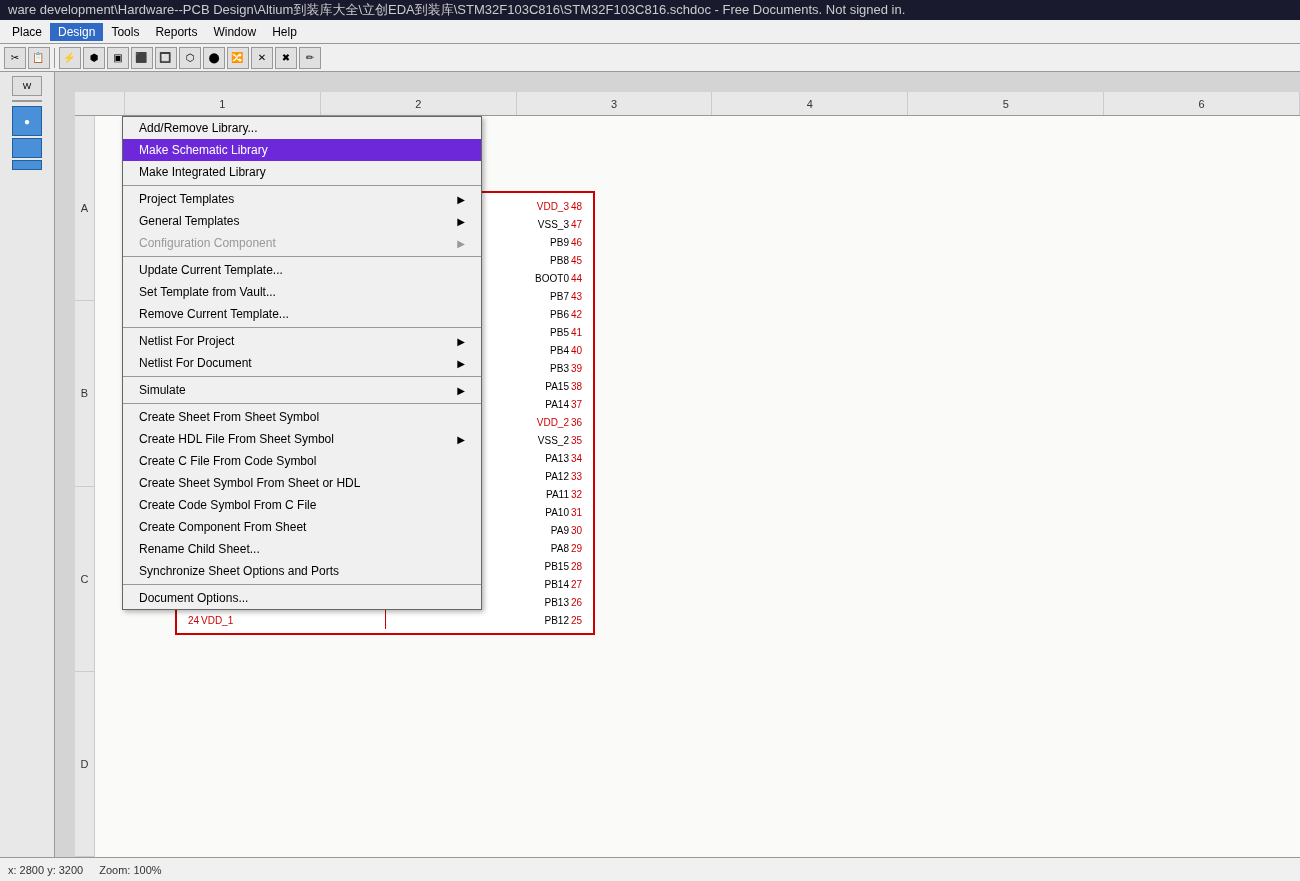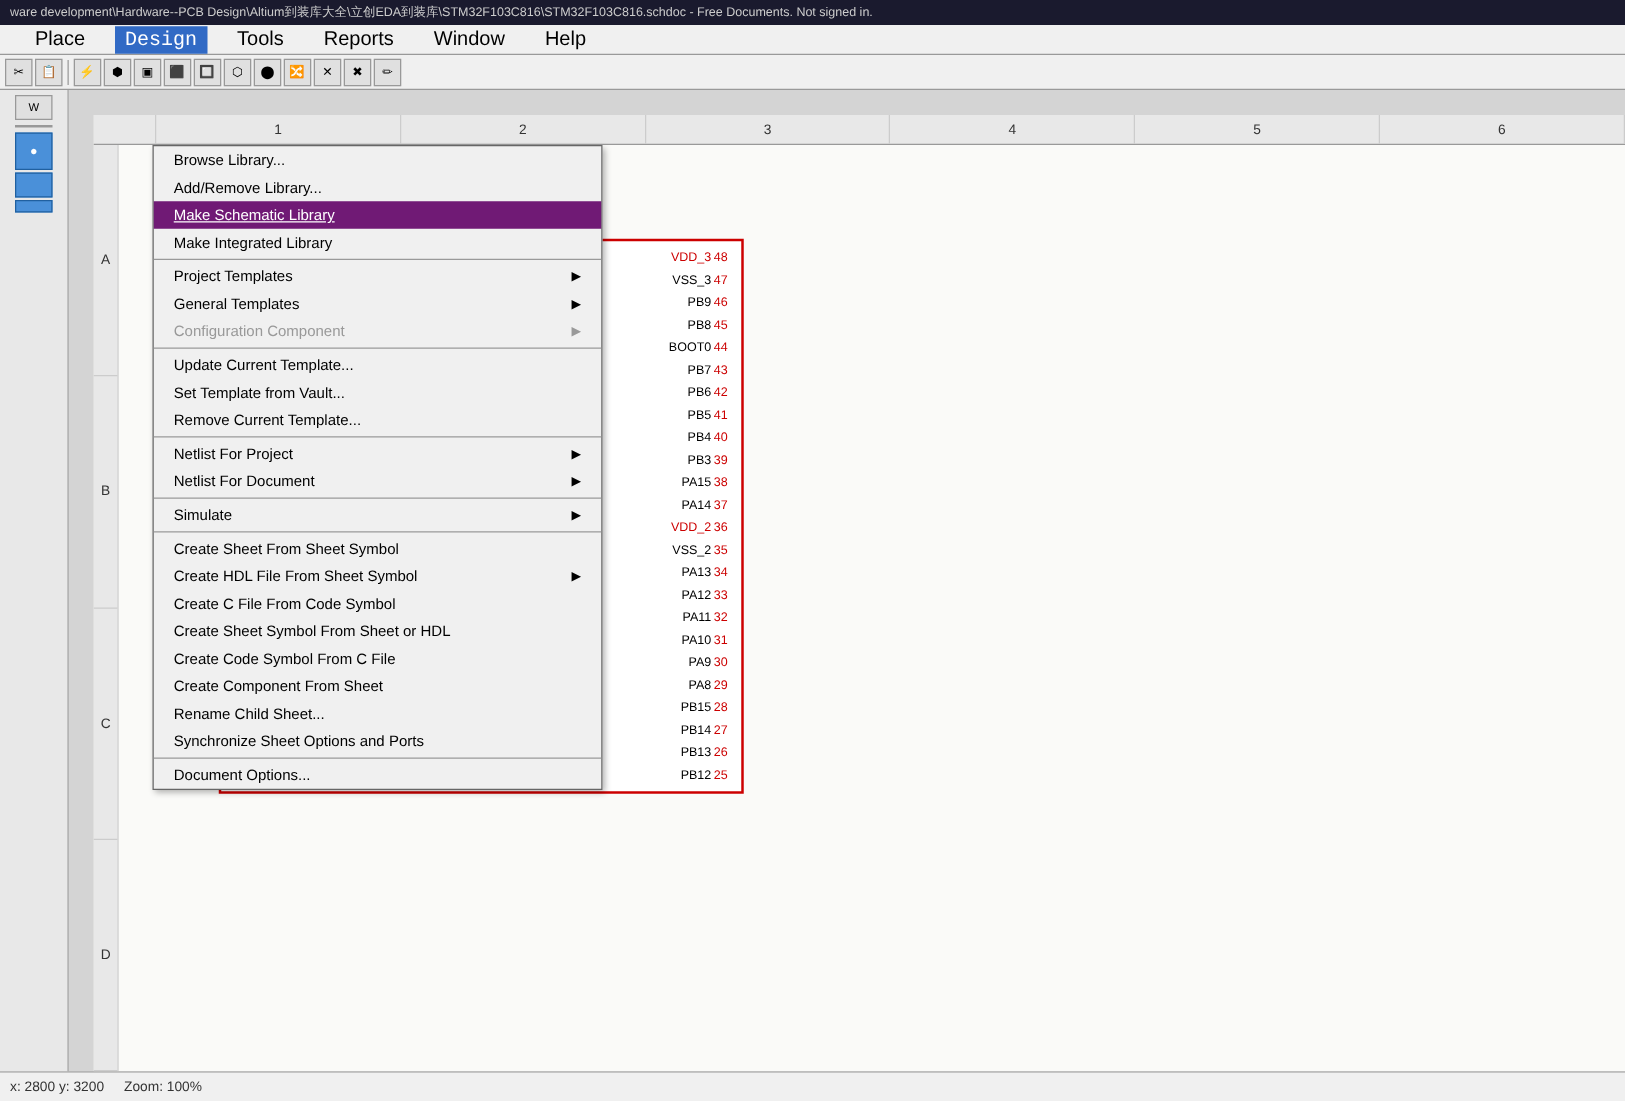--- a/index.html
+++ b/index.html
@@ -11,21 +11,21 @@
       height: 881px;
       overflow: hidden;
       position: relative;
     }
 
     
     #title-bar {
       background: #1a1a2e;
       color: #ccc;
       height: 20px;
-      font-size: 10px;
+      font-size: 13px;
       display: flex;
       align-items: center;
       padding: 0 8px;
       position: relative;
       z-index: 10;
     }
 
     
     #menu-bar {
       background: #f0f0f0;
@@ -33,26 +33,25 @@
       display: flex;
       align-items: center;
       padding: 0 4px;
       border-bottom: 1px solid #999;
       position: relative;
       z-index: 100;
     }
     .menu-item {
       padding: 2px 8px;
       cursor: pointer;
-      font-size: 16px;
+      font-size: 12px;
       color: #000;
       white-space: nowrap;
-      margin-left: 16px;
-    }
-    .menu-item.active { background: #316AC5; color: white; font-family: Liberation Mono, monospace; }
+    }
+    .menu-item.active { background: #316AC5; color: white; }
 
     
     #toolbar {
       background: #f0f0f0;
       height: 28px;
       display: flex;
       align-items: center;
       padding: 0 4px;
       border-bottom: 1px solid #999;
       gap: 2px;
@@ -226,21 +225,21 @@
     .menu-section-item {
       padding: 4px 16px;
       font-size: 12px;
       color: #000;
       cursor: pointer;
       white-space: nowrap;
       display: flex;
       align-items: center;
       justify-content: space-between;
     }
-    .menu-section-item.highlighted { background: #701a75; color: white; text-decoration: underline; }
+    .menu-section-item.highlighted { background: #6d28d9; color: white; }
     .menu-section-item.disabled { color: #999; cursor: default; }
 
     .menu-separator { height: 1px; background: #999; margin: 2px 0; }
 
     .menu-arrow { font-size: 10px; margin-left: 8px; }
 
     
     #status-bar {
       height: 24px;
       background: #f0f0f0;
@@ -551,23 +550,20 @@
           <svg id="red-arrow" width="200" height="180" style="position:absolute;top:44px;left:170px;z-index:999;pointer-events:none;">
             <line x1="160" y1="20" x2="30" y2="120" stroke="red" stroke-width="2.5"></line>
             <polygon points="25,130 20,115 35,118" fill="red"></polygon>
           </svg>
         </div>
       </div>
     </div>
 
     <div id="dropdown-menu">
       <div class="menu-section-item">
-        <span>Browse Library...</span>
-      </div>
-      <div class="menu-section-item">
         <span>Add/Remove Library...</span>
       </div>
       <div class="menu-section-item highlighted">
         <span>Make Schematic Library</span>
       </div>
       <div class="menu-section-item">
         <span>Make Integrated Library</span>
       </div>
       <div class="menu-separator"></div>
       <div class="menu-section-item">

